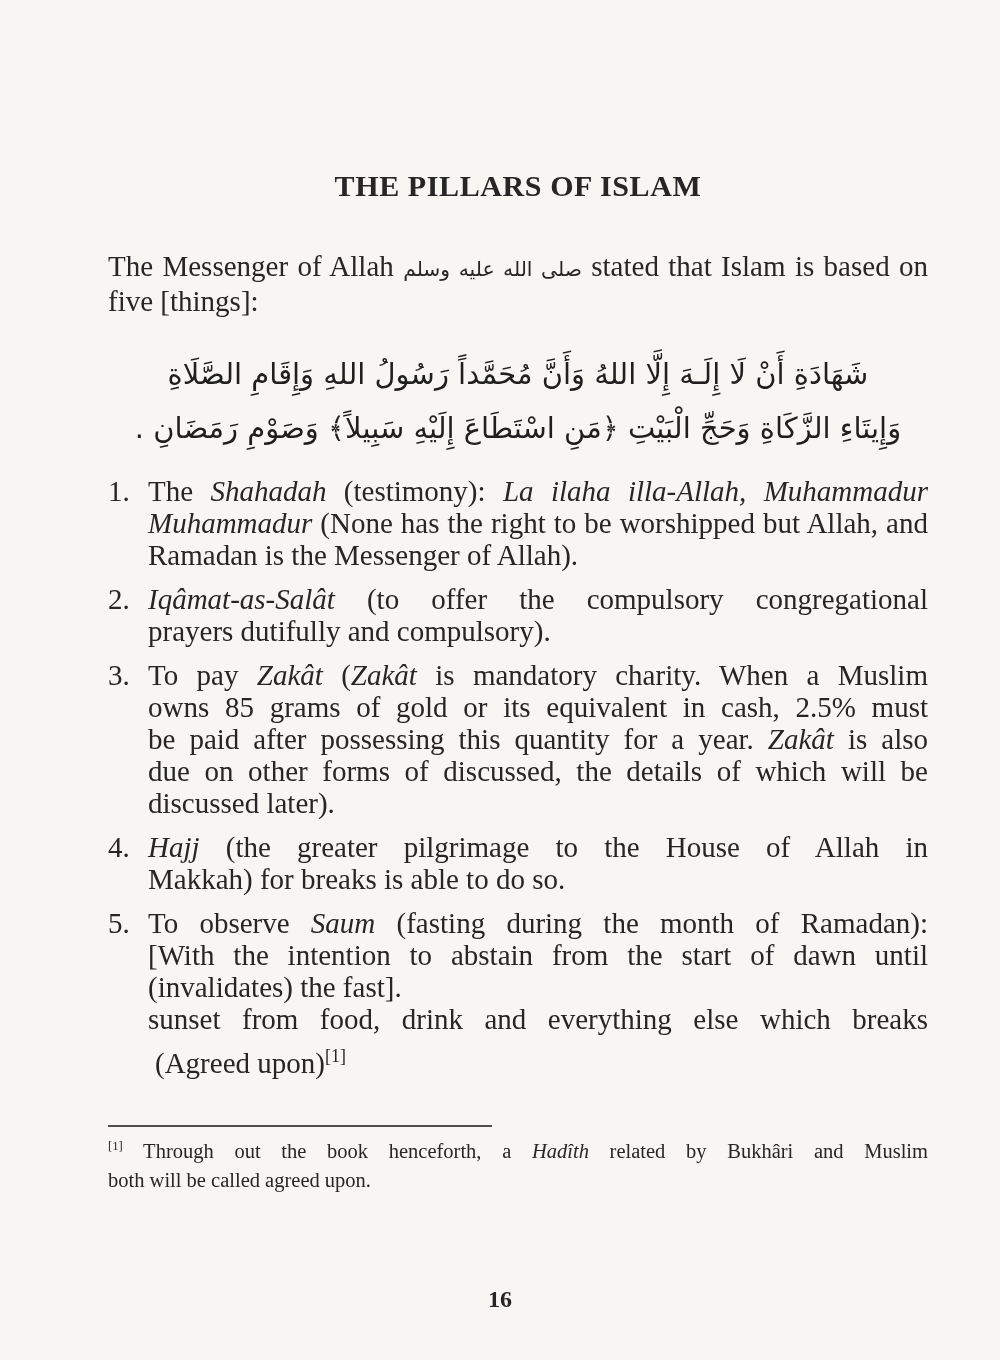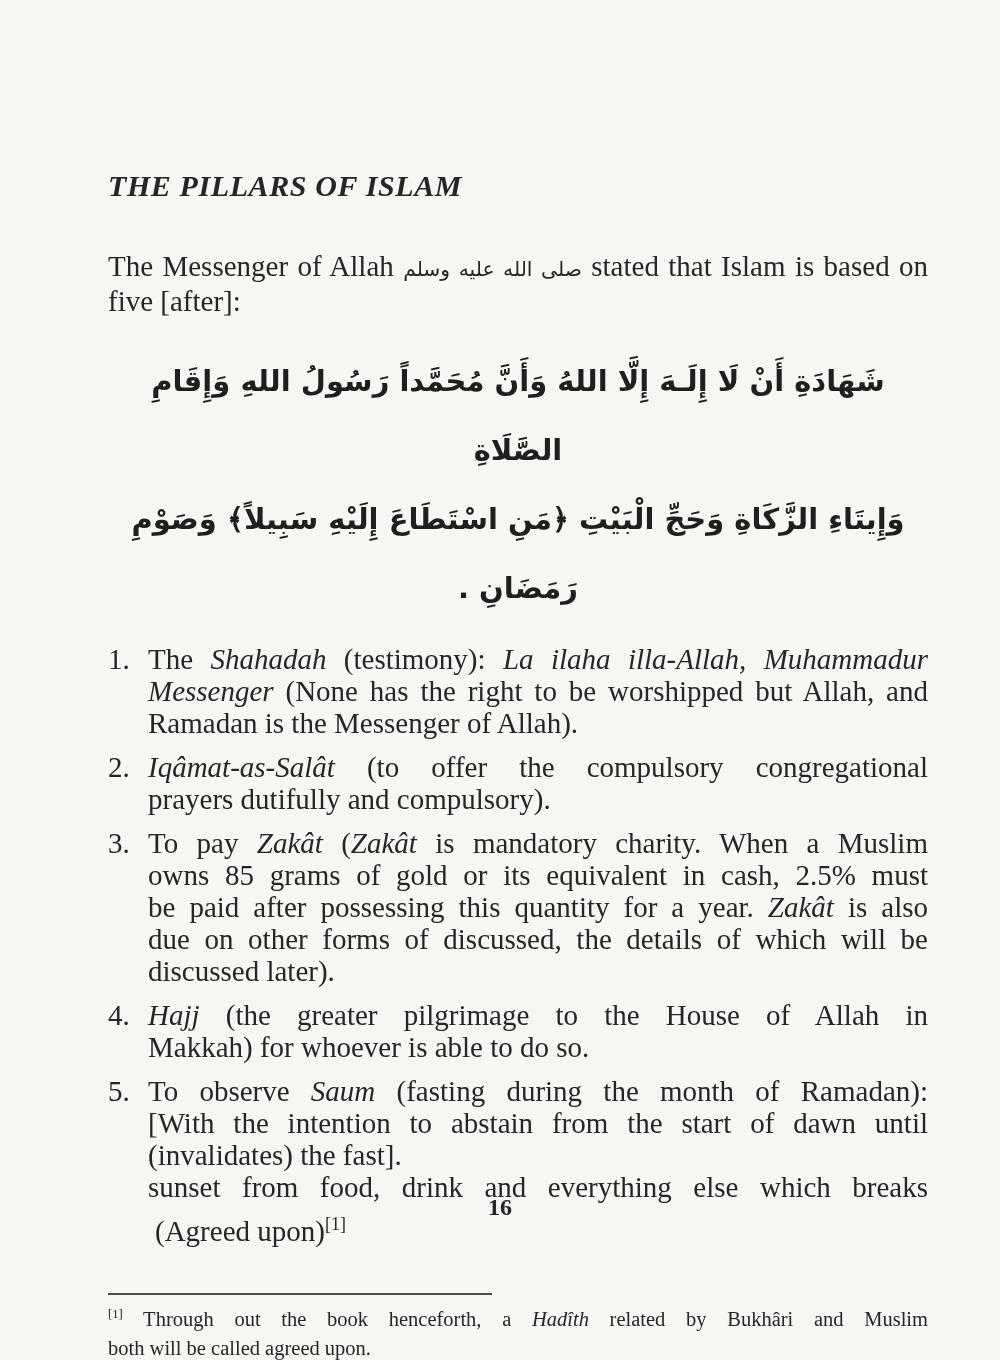--- a/index.html
+++ b/index.html
@@ -12,84 +12,83 @@
     color: #262626;
     font-family: "Liberation Serif", "DejaVu Serif", serif;
     overflow: hidden;
   }
   .content { padding: 0 72px 0 108px; }
   .title {
     margin: 168px 0 0 0;
     font-size: 30px;
     line-height: 36px;
     font-weight: bold;
-    text-align: left;
+    text-align: center;
     letter-spacing: 0.6px;
-    font-style: italic;
   }
   .body-text { font-size: 29px; line-height: 32px; }
   .intro { margin: 46px 0 0 0; }
   .tline { text-align: left; }
   .jl { text-align: justify; text-align-last: justify; }
   .it { font-style: italic; }
   .arin { font-family: "DejaVu Sans", sans-serif; font-size: 0.70em; }
   .sup { vertical-align: super; font-size: 0.62em; line-height: 0; }
   .arabic {
     margin-top: 30px;
     direction: rtl;
     font-family: "DejaVu Sans", sans-serif;
     font-size: 29px;
-    font-weight: bold;
-    line-height: 69px;
+    font-weight: normal;
+    line-height: 54px;
     color: #1f1f1f;
   }
   .arabic .tline { text-align: center !important; text-align-last: center !important; }
   .pillars { list-style: none; margin: 20px 0 0 0; padding: 0; }
   .pillar { position: relative; padding-left: 40px; margin-bottom: 12px; }
   .pillar .num { position: absolute; left: 0; top: 0; }
   .agreed { margin-top: 2px; padding-left: 47px; }
   .fnrule {
     width: 384px;
     border: none;
     border-top: 2px solid #4f4f4f;
     margin: 46px 0 10px 0;
   }
   .footnote { font-size: 20.5px; line-height: 29px; margin-top: 8px; }
   .pagenum {
     position: absolute;
     left: 0; right: 0;
-    top: 1194px;
+    top: 1286px;
     text-align: center;
     font-weight: bold;
     font-size: 24px;
   }
 </style>
 </head>
 <body>
 
 <div class="page">
   <div class="content">
     <h1 class="title">THE PILLARS OF ISLAM</h1>
 
     <div class="intro body-text">
         <div class="tline jl"><span>The Messenger of Allah </span><span class="arin">صلى الله عليه وسلم</span><span> stated that Islam is based on</span></div>
-        <div class="tline"><span>five [after]:</span></div>
+        <div class="tline"><span>five [things]:</span></div>
       </div>
 
     <div class="arabic">
         <div class="tline jl"><span>شَهَادَةِ أَنْ لَا إِلَـهَ إِلَّا اللهُ وَأَنَّ مُحَمَّداً رَسُولُ اللهِ وَإِقَامِ الصَّلَاةِ</span></div>
         <div class="tline"><span>وَإِيتَاءِ الزَّكَاةِ وَحَجِّ الْبَيْتِ ﴿مَنِ اسْتَطَاعَ إِلَيْهِ سَبِيلاً﴾ وَصَوْمِ رَمَضَانِ .</span></div>
       </div>
 
     <ol class="pillars body-text">
       <li class="pillar">
         <span class="num">1.</span>
         <div class="ptext">
             <div class="tline jl"><span>The </span><span class="it">Shahadah</span><span> (testimony): </span><span class="it">La ilaha illa-Allah, Muhammadur</span></div>
-            <div class="tline jl"><span class="it">Messenger</span><span> (None has the right to be worshipped but Allah, and</span></div>
+            <div class="tline jl"><span class="it">Muhammadur</span><span> (None has the right to be worshipped but Allah, and</span></div>
             <div class="tline"><span>Ramadan is the Messenger of Allah).</span></div>
           </div>
       </li>
       <li class="pillar">
         <span class="num">2.</span>
         <div class="ptext">
             <div class="tline jl"><span class="it">Iqâmat-as-Salât</span><span> (to offer the compulsory congregational</span></div>
             <div class="tline"><span>prayers dutifully and compulsory).</span></div>
           </div>
       </li>
@@ -100,21 +99,21 @@
             <div class="tline jl"><span>owns 85 grams of gold or its equivalent in cash, 2.5% must</span></div>
             <div class="tline jl"><span>be paid after possessing this quantity for a year. </span><span class="it">Zakât</span><span> is also</span></div>
             <div class="tline jl"><span>due on other forms of discussed, the details of which will be</span></div>
             <div class="tline"><span>discussed later).</span></div>
           </div>
       </li>
       <li class="pillar">
         <span class="num">4.</span>
         <div class="ptext">
             <div class="tline jl"><span class="it">Hajj</span><span> (the greater pilgrimage to the House of Allah in</span></div>
-            <div class="tline"><span>Makkah) for whoever is able to do so.</span></div>
+            <div class="tline"><span>Makkah) for breaks is able to do so.</span></div>
           </div>
       </li>
       <li class="pillar">
         <span class="num">5.</span>
         <div class="ptext">
             <div class="tline jl"><span>To observe </span><span class="it">Saum</span><span> (fasting during the month of Ramadan):</span></div>
             <div class="tline jl"><span>[With the intention to abstain from the start of dawn until</span></div>
             <div class="tline"><span>(invalidates) the fast].</span></div>
             <div class="tline jl"><span>sunset from food, drink and everything else which breaks</span></div>
           </div>

